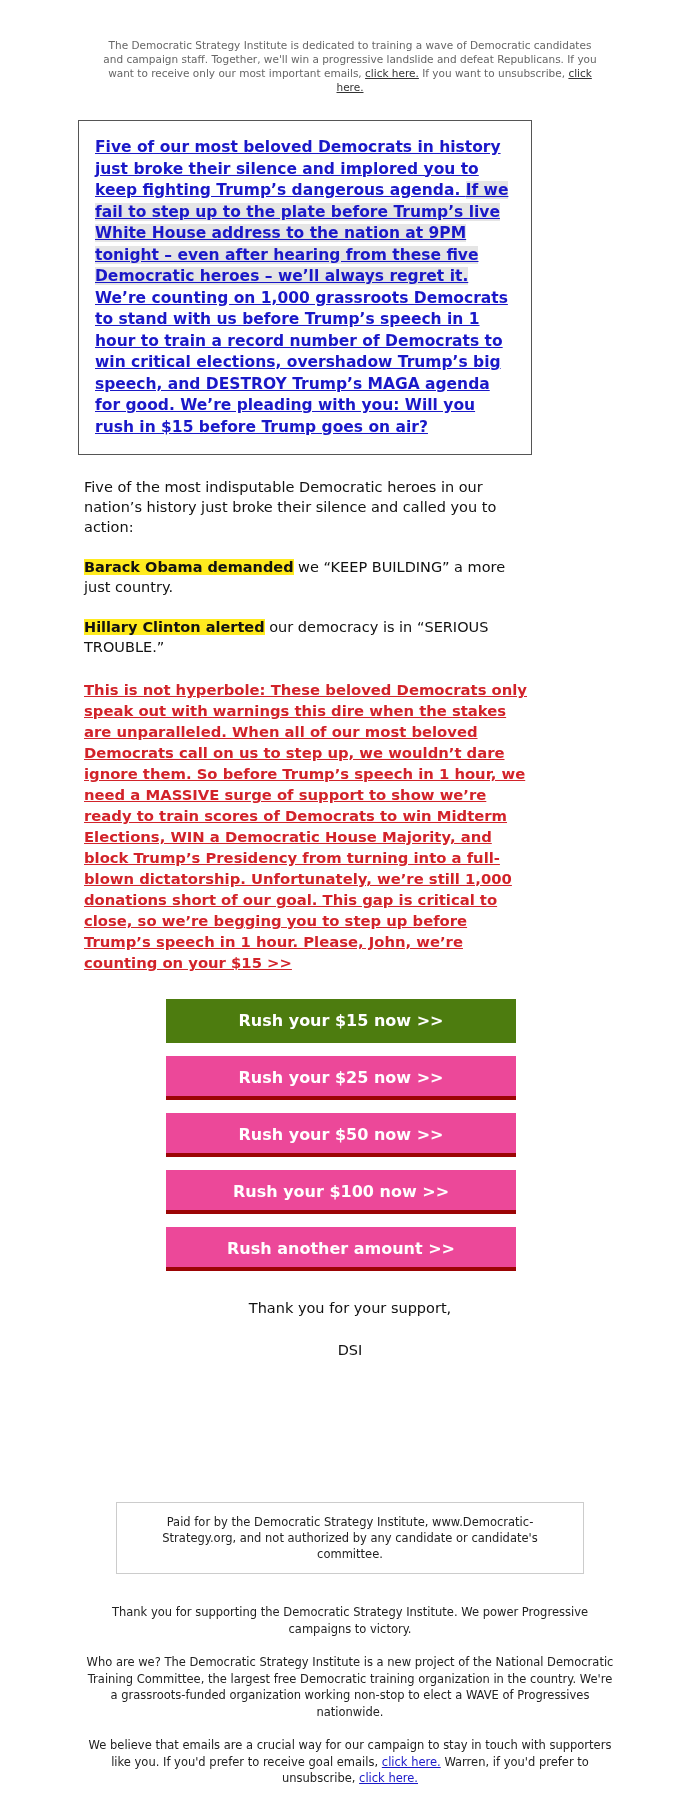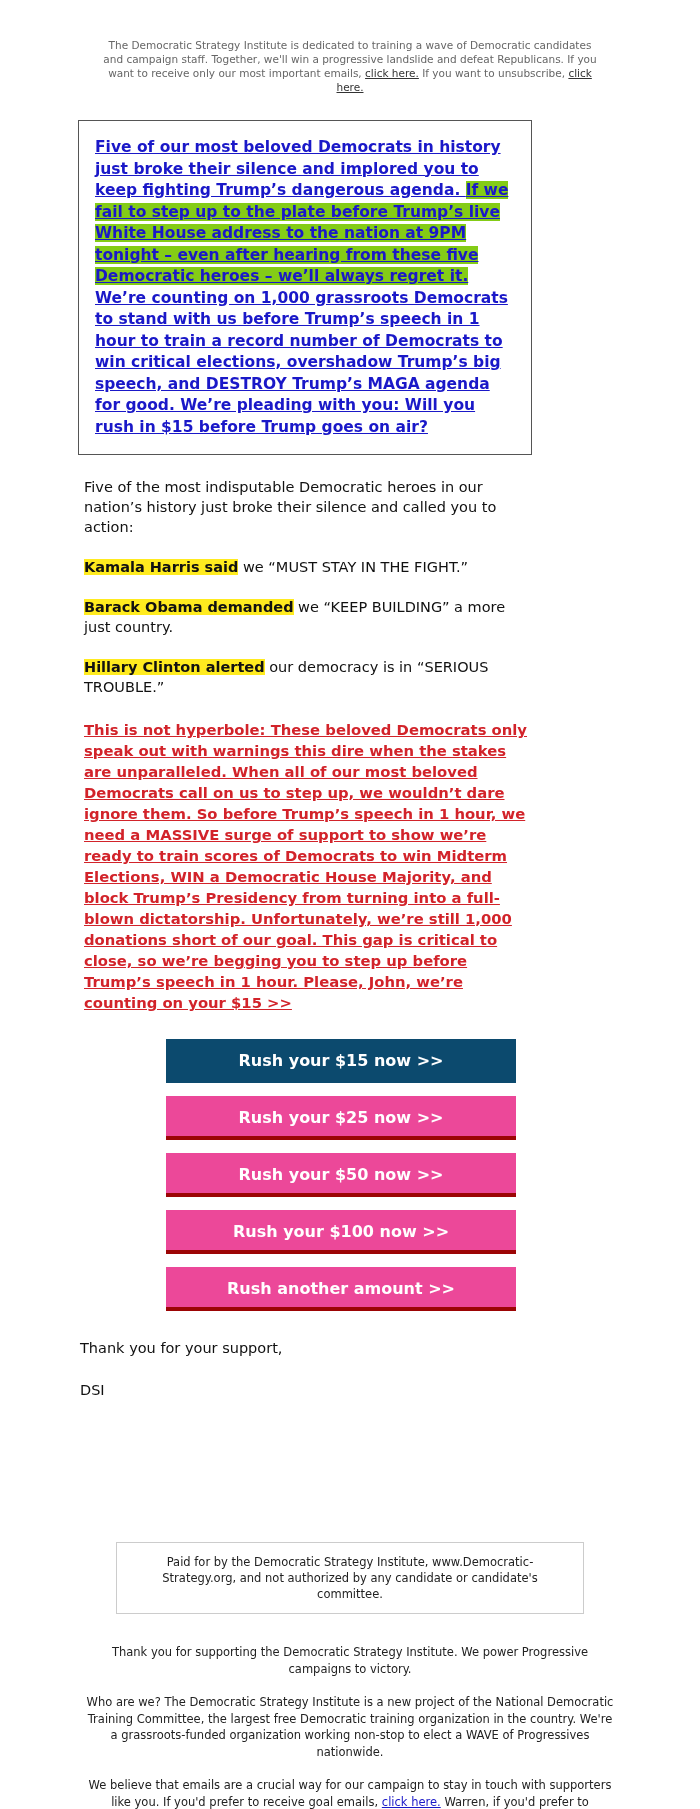--- a/index.html
+++ b/index.html
@@ -44,21 +44,21 @@
   .headline-box p {
     margin: 0;
     font-size: 15.5px;
     line-height: 21.5px;
     font-weight: bold;
     color: #1a18c8;
     text-decoration: underline;
     font-family: "DejaVu Sans", sans-serif;
   }
   .hl-yellow {
-    background: #84cc16;
+    background: #e5e5e5;
     margin-top: 41px;
   }
 
   
   .body-copy {
     padding: 0 130px 0 46px;
   }
   .body-copy p {
     margin: 20px 0 0 0;
     font-size: 14.5px;
@@ -96,31 +96,32 @@
     font-size: 16px;
     font-weight: bold;
     font-family: "DejaVu Sans", sans-serif;
     margin-bottom: 13px;
     box-sizing: border-box;
     text-decoration: none;
     cursor: pointer;
     border: none;
   }
   .btn-blue {
-    background: #0c4a6e;
-    border-bottom: 4px solid #0c4a6e;
+    background: #4d7c0f;
+    border-bottom: 4px solid #4d7c0f;
   }
   .btn-red {
     background: #ec4899;
     border-bottom: 4px solid #9c0505;
   }
 
   
   .signoff {
     padding: 14px 42px 0 42px;
+    text-align: center;
   }
   .signoff p {
     margin: 0 0 22px 0;
     font-size: 14.5px;
     line-height: 20px;
     color: #111111;
   }
 
   
   .spacer { height: 120px; }
@@ -163,21 +164,20 @@
     <span>The Democratic Strategy Institute is dedicated to training a wave of Democratic candidates and campaign staff. Together, we'll win a progressive landslide and defeat Republicans. If you want to receive only our most important emails, </span><a href="#">click here.</a><span> If you want to unsubscribe, </span><a href="#">click here.</a>
   </div>
 
   <div class="headline-box">
     <p><span>Five of our most beloved Democrats in history just broke their silence and implored you to keep fighting Trump’s dangerous agenda. </span><span class="hl-yellow">If we fail to step up to the plate before Trump’s live White House address to the nation at 9PM tonight – even after hearing from these five Democratic heroes – we’ll always regret it.</span><span> We’re counting on 1,000 grassroots Democrats to stand with us before Trump’s speech in 1 hour to train a record number of Democrats to win critical elections, overshadow Trump’s big speech, and DESTROY Trump’s MAGA agenda for good. We’re pleading with you: Will you rush in $15 before Trump goes on air?</span></p>
   </div>
 
   <div class="body-copy">
     <p class="first">Five of the most indisputable Democratic heroes in our nation’s history just broke their silence and called you to action:</p>
 
-    <p><span class="name-hl">Kamala Harris said</span><span> we “MUST STAY IN THE FIGHT.”</span></p>
 
     <p><span class="name-hl">Barack Obama demanded</span><span> we “KEEP BUILDING” a more just country.</span></p>
 
 
     <p><span class="name-hl">Hillary Clinton alerted</span><span> our democracy is in “SERIOUS TROUBLE.”</span></p>
 
 
     <p class="red-para">This is not hyperbole: These beloved Democrats only speak out with warnings this dire when the stakes are unparalleled. When all of our most beloved Democrats call on us to step up, we wouldn’t dare ignore them. So before Trump’s speech in 1 hour, we need a MASSIVE surge of support to show we’re ready to train scores of Democrats to win Midterm Elections, WIN a Democratic House Majority, and block Trump’s Presidency from turning into a full-blown dictatorship. Unfortunately, we’re still 1,000 donations short of our goal. This gap is critical to close, so we’re begging you to step up before Trump’s speech in 1 hour. Please, John, we’re counting on your $15 &gt;&gt;</p>
   </div>
 

